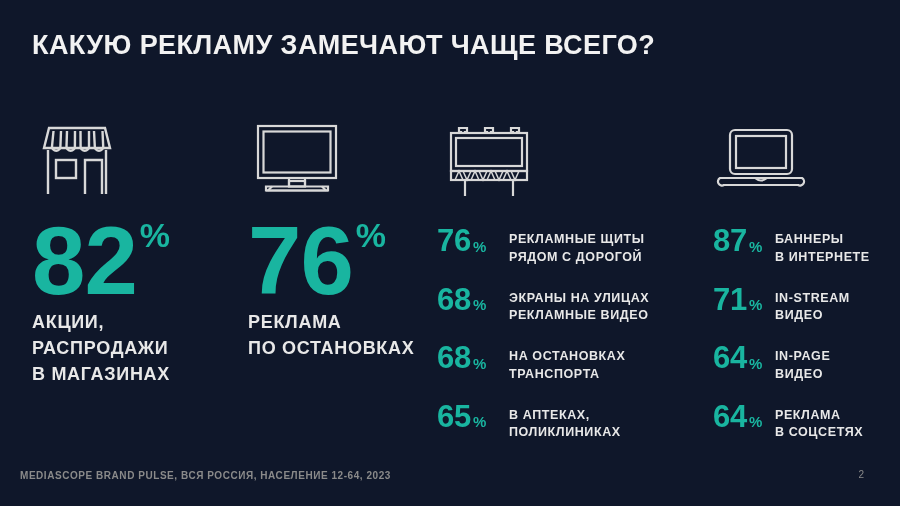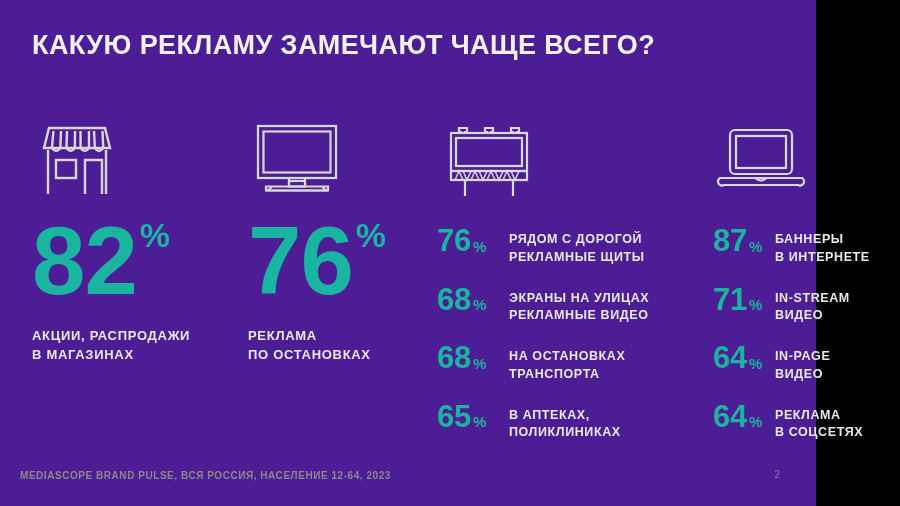--- a/index.html
+++ b/index.html
@@ -7,22 +7,22 @@
   html,body {
     width:900px; height:506px;
     background:#000000;
     overflow:hidden;
     font-family:"Liberation Sans", sans-serif;
     -webkit-font-smoothing:antialiased;
   }
 
   .slide {
     position:relative;
-    width:816px; height:506px;
-    background:#4c1d95;
+    width:900px; height:506px;
+    background:#0f172a;
   }
 
   
   .title {
     position:absolute;
     left:32px; top:30px;
     font-size:27px;
     font-weight:bold;
     letter-spacing:0.4px;
     color:#f2f2f2;
@@ -59,22 +59,22 @@
     letter-spacing:-1px;
   }
   .big-pct {
     font-size:34px;
     font-weight:bold;
     color:#19b5a0;
     margin-left:3px;
     margin-bottom:6px;
   }
   .big-label {
-    margin-top:26px;
-    font-size:13px;
+    margin-top:8px;
+    font-size:18px;
     font-weight:bold;
     letter-spacing:0.7px;
     color:#e8e8e8;
     line-height:1.45;
   }
   .big-label span { display:block; }
 
   
   .stat-list { margin-top:24px; }
   .stat-row {
@@ -206,22 +206,22 @@
         </svg>
       </div>
 
       <div class="stat-list">
         <div class="stat-row">
           <span class="stat-value">
             <span class="sv-num">76</span>
             <span class="sv-pct">%</span>
           </span>
           <span class="stat-text">
+            <span>РЕКЛАМНЫЕ ЩИТЫ</span>
             <span>РЯДОМ С ДОРОГОЙ</span>
-            <span>РЕКЛАМНЫЕ ЩИТЫ</span>
           </span>
         </div>
         <div class="stat-row">
           <span class="stat-value">
             <span class="sv-num">68</span>
             <span class="sv-pct">%</span>
           </span>
           <span class="stat-text">
             <span>ЭКРАНЫ НА УЛИЦАХ</span>
             <span>РЕКЛАМНЫЕ ВИДЕО</span>

